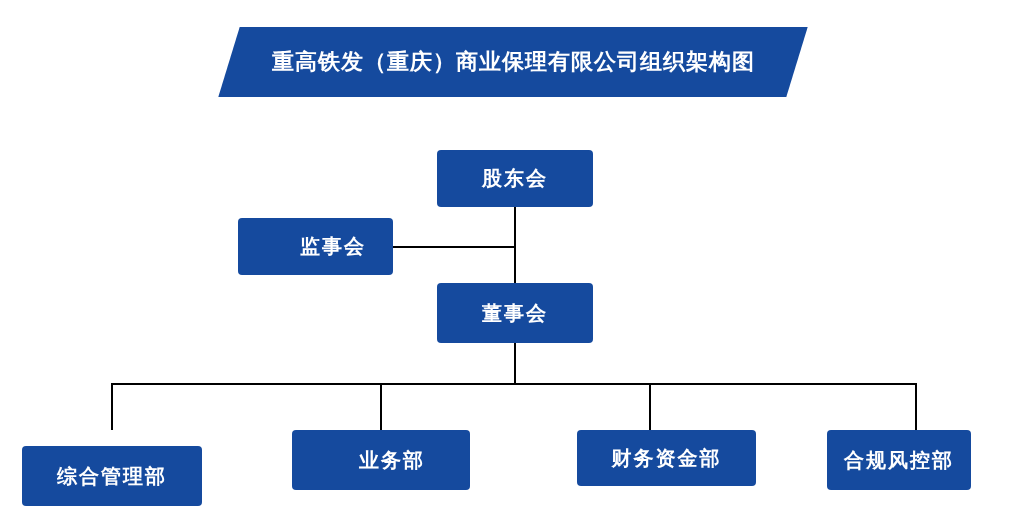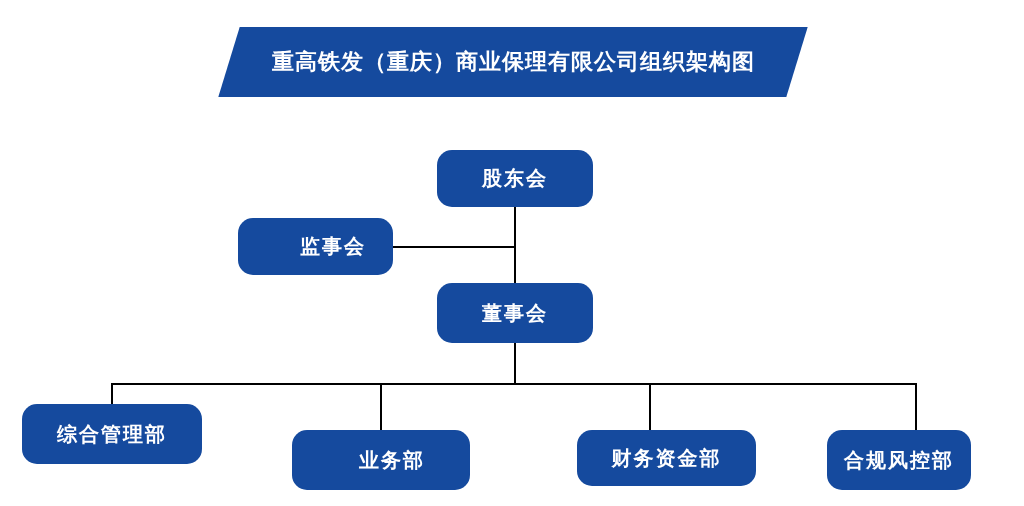--- a/index.html
+++ b/index.html
@@ -38,27 +38,27 @@
   .node {
     position: absolute;
     background: var(--box-blue, #154A9E);
     color: var(--text-white, #ffffff);
     font-size: 20px;
     font-weight: bold;
     letter-spacing: 2px;
     display: flex;
     align-items: center;
     justify-content: center;
-    border-radius: 15px;
+    border-radius: 4px;
     box-sizing: border-box;
   }
   .node-shareholders { left: 437px; top: 150px; width: 156px; height: 57px; }
   .node-supervisory  { left: 238px; top: 218px; width: 155px; height: 57px; padding-left: 35px; }
   .node-board        { left: 437px; top: 283px; width: 156px; height: 60px; font-family: Liberation Serif, serif; }
-  .node-dept-1       { left: 22px;  top: 404px; width: 180px; height: 60px; }
+  .node-dept-1       { left: 22px;  top: 446px; width: 180px; height: 60px; }
   .node-dept-2       { left: 292px; top: 430px; width: 178px; height: 60px; padding-left: 22px; }
   .node-dept-3       { left: 577px; top: 430px; width: 179px; height: 56px; text-align: center; }
   .node-dept-4       { left: 827px; top: 430px; width: 144px; height: 60px; }
   .line {
     position: absolute;
     background: var(--line-black, #000000);
   }
   .line-sh-board   { left: 514px; top: 207px; width: 2px;   height: 77px; }
   .line-supervisory{ left: 393px; top: 246px; width: 122px; height: 2px; }
   .line-board-down { left: 514px; top: 343px; width: 2px;   height: 41px; }

